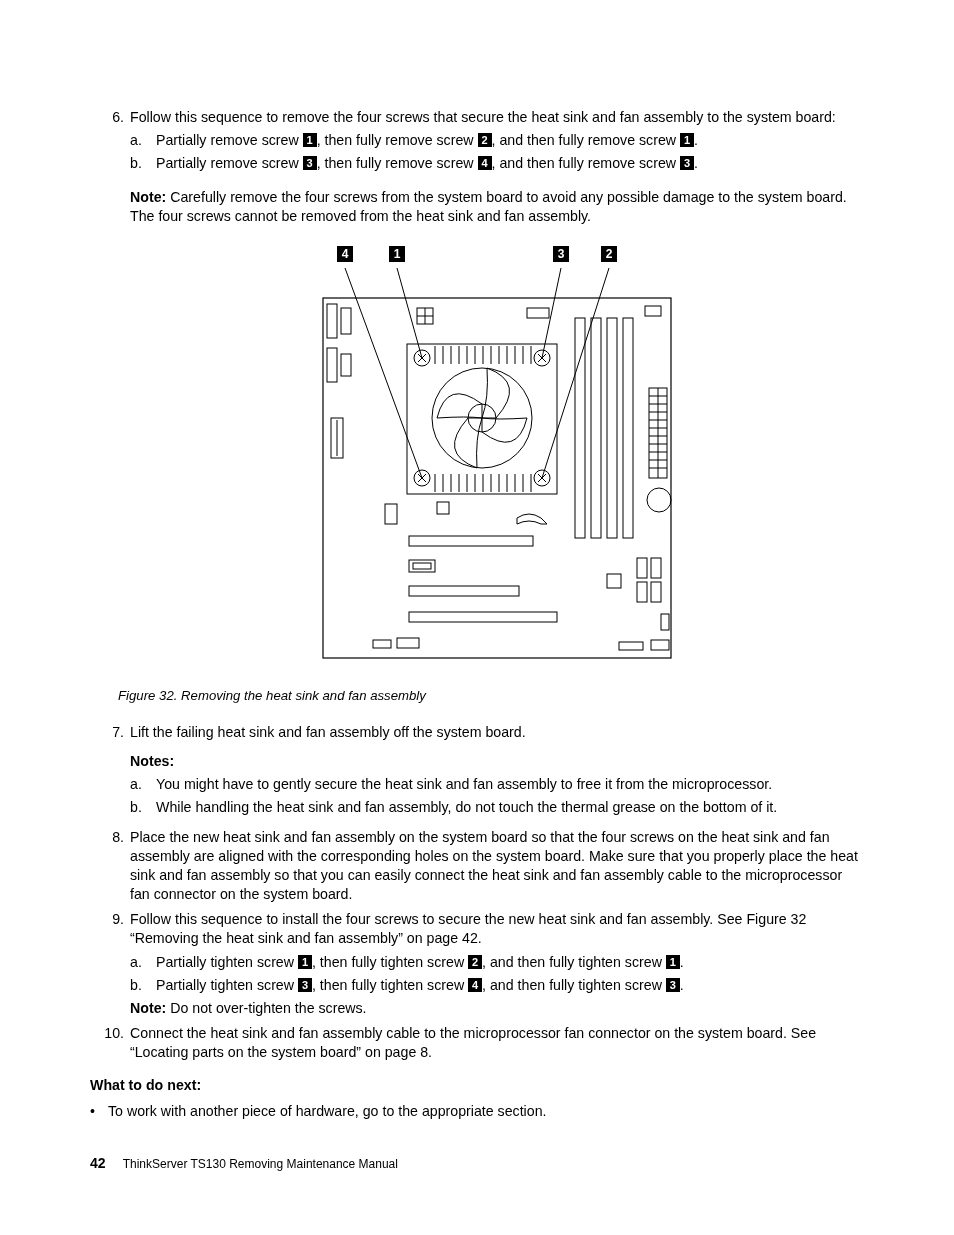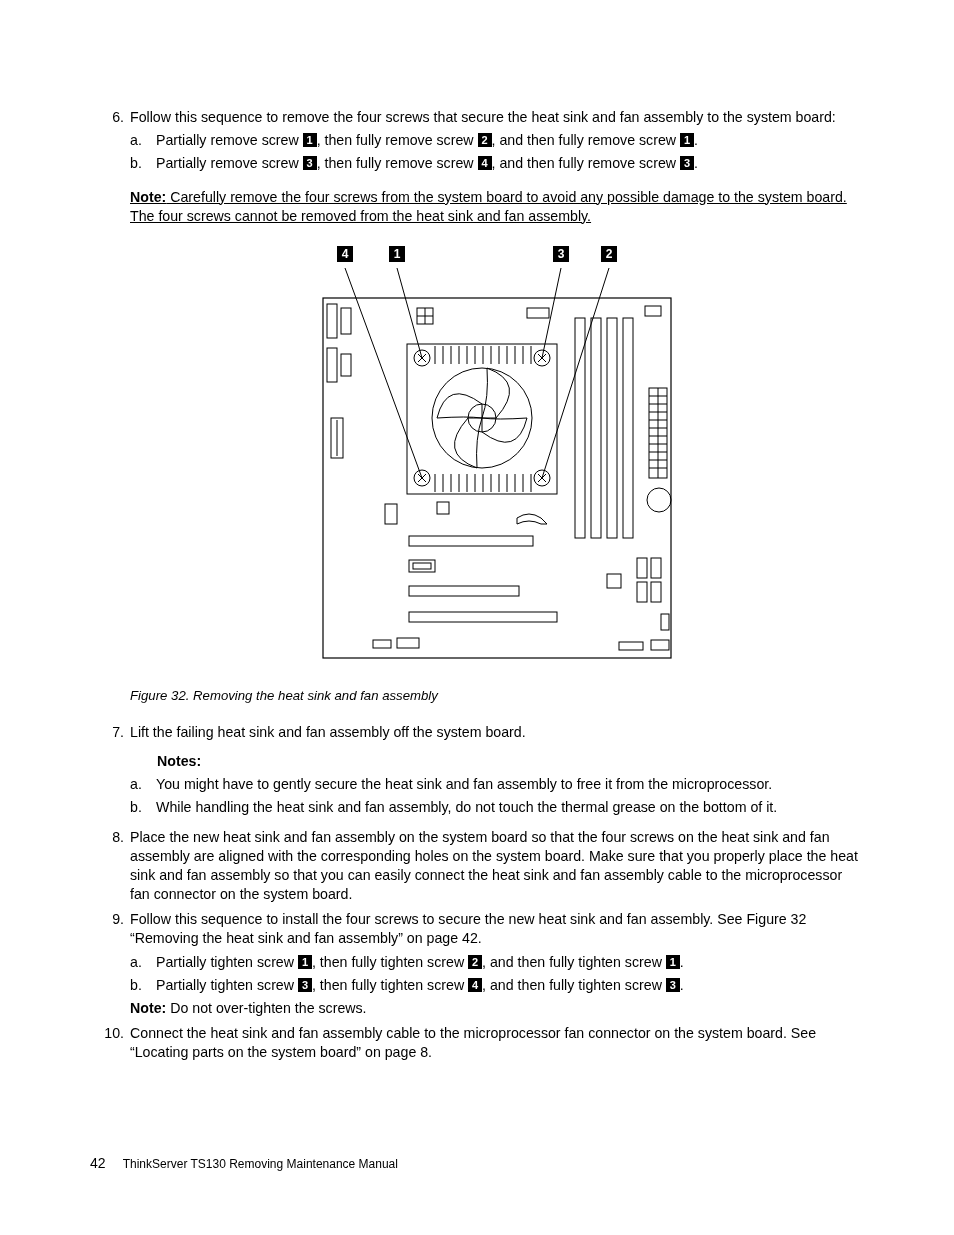--- a/index.html
+++ b/index.html
@@ -59,29 +59,28 @@
     line-height: 14px;
     width: 14px;
     height: 14px;
     text-align: center;
     vertical-align: baseline;
     position: relative;
     top: -1px;
   }
   .noteblock {
     margin: 10px 0 0 40px;
-    text-decoration: underline;
   }
   .bold { font-weight: bold; }
   .figure-wrap {
     margin: 20px 0 8px 40px;
     text-align: center;
   }
   .fig-caption {
-    margin: 14px 0 18px 40px;
+    margin: 14px 0 18px 28px;
     font-style: italic;
     font-size: 13.2px;
   }
   .afterlist {
     margin: 14px 0 0 0;
   }
   .bullet {
     display: flex;
     margin-top: 6px;
   }
@@ -89,21 +88,21 @@
     width: 18px;
     flex: 0 0 18px;
   }
   .footer {
     position: absolute;
     bottom: 62px;
     left: 90px;
     font-size: 12px;
   }
   .footer .pagenum {
-    font-weight: normal;
+    font-weight: bold;
     font-size: 14px;
     margin-right: 14px;
   }
   .diag-label {
     position: absolute;
     background:#000; color:#fff; font-weight:bold; font-size:12px;
     width:16px; height:16px; line-height:16px; text-align:center;
   }
 </style>
 </head>
@@ -271,21 +270,21 @@
   </div>
 
   <div class="fig-caption">Figure 32.  Removing the heat sink and fan assembly</div>
 
   <ol class="main">
 
     <li>
       <div class="num">7.</div>
       <div class="body">
         <span>Lift the failing heat sink and fan assembly off the system board.</span>
-        <div style="margin-top:10px;margin-left:27px;" class="bold">Notes:</div>
+        <div style="margin-top:10px;" class="bold">Notes:</div>
         <ol class="sub">
           <li>
             <div class="subnum">a.</div>
             <div>You might have to gently secure the heat sink and fan assembly to free it from the microprocessor.</div>
           </li>
           <li>
             <div class="subnum">b.</div>
             <div>While handling the heat sink and fan assembly, do not touch the thermal grease on the bottom of it.</div>
           </li>
         </ol>
@@ -321,19 +320,26 @@
       </div>
     </li>
 
     <li>
       <div class="num">10.</div>
       <div class="body">Connect the heat sink and fan assembly cable to the microprocessor fan connector on the system board. See “Locating parts on the system board” on page 8.</div>
     </li>
 
   </ol>
 
+  <div class="afterlist">
+    <div class="bold">What to do next:</div>
+    <div class="bullet">
+      <div class="dot">•</div>
+      <div>To work with another piece of hardware, go to the appropriate section.</div>
+    </div>
+  </div>
 
   <div class="footer">
     <span class="pagenum">42</span>
     <span>ThinkServer TS130 Removing Maintenance Manual</span>
   </div>
 
 </div>
 
 </body></html>

